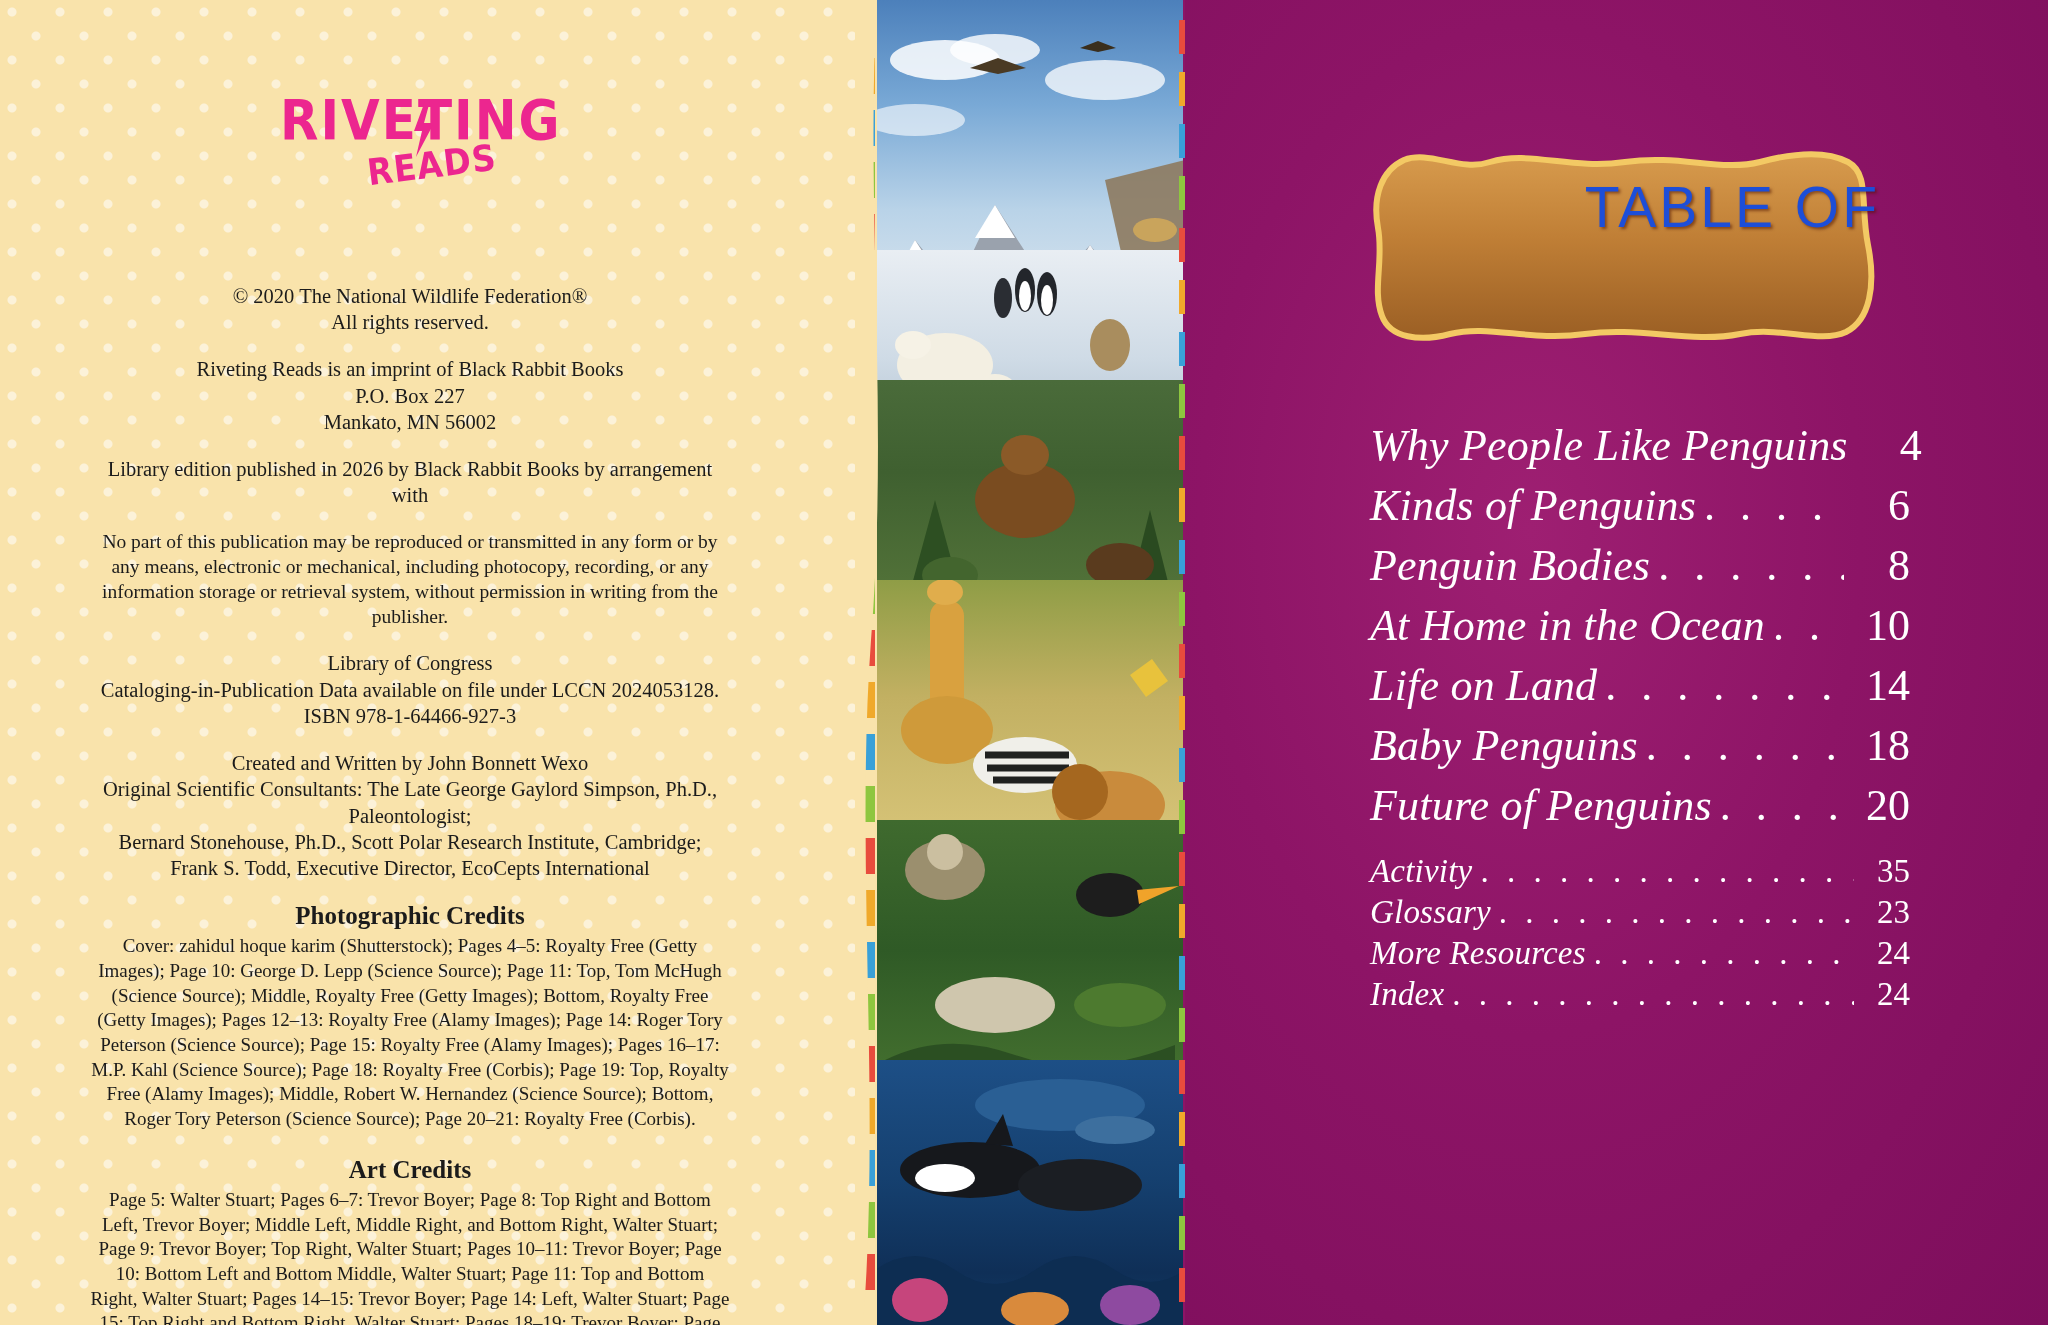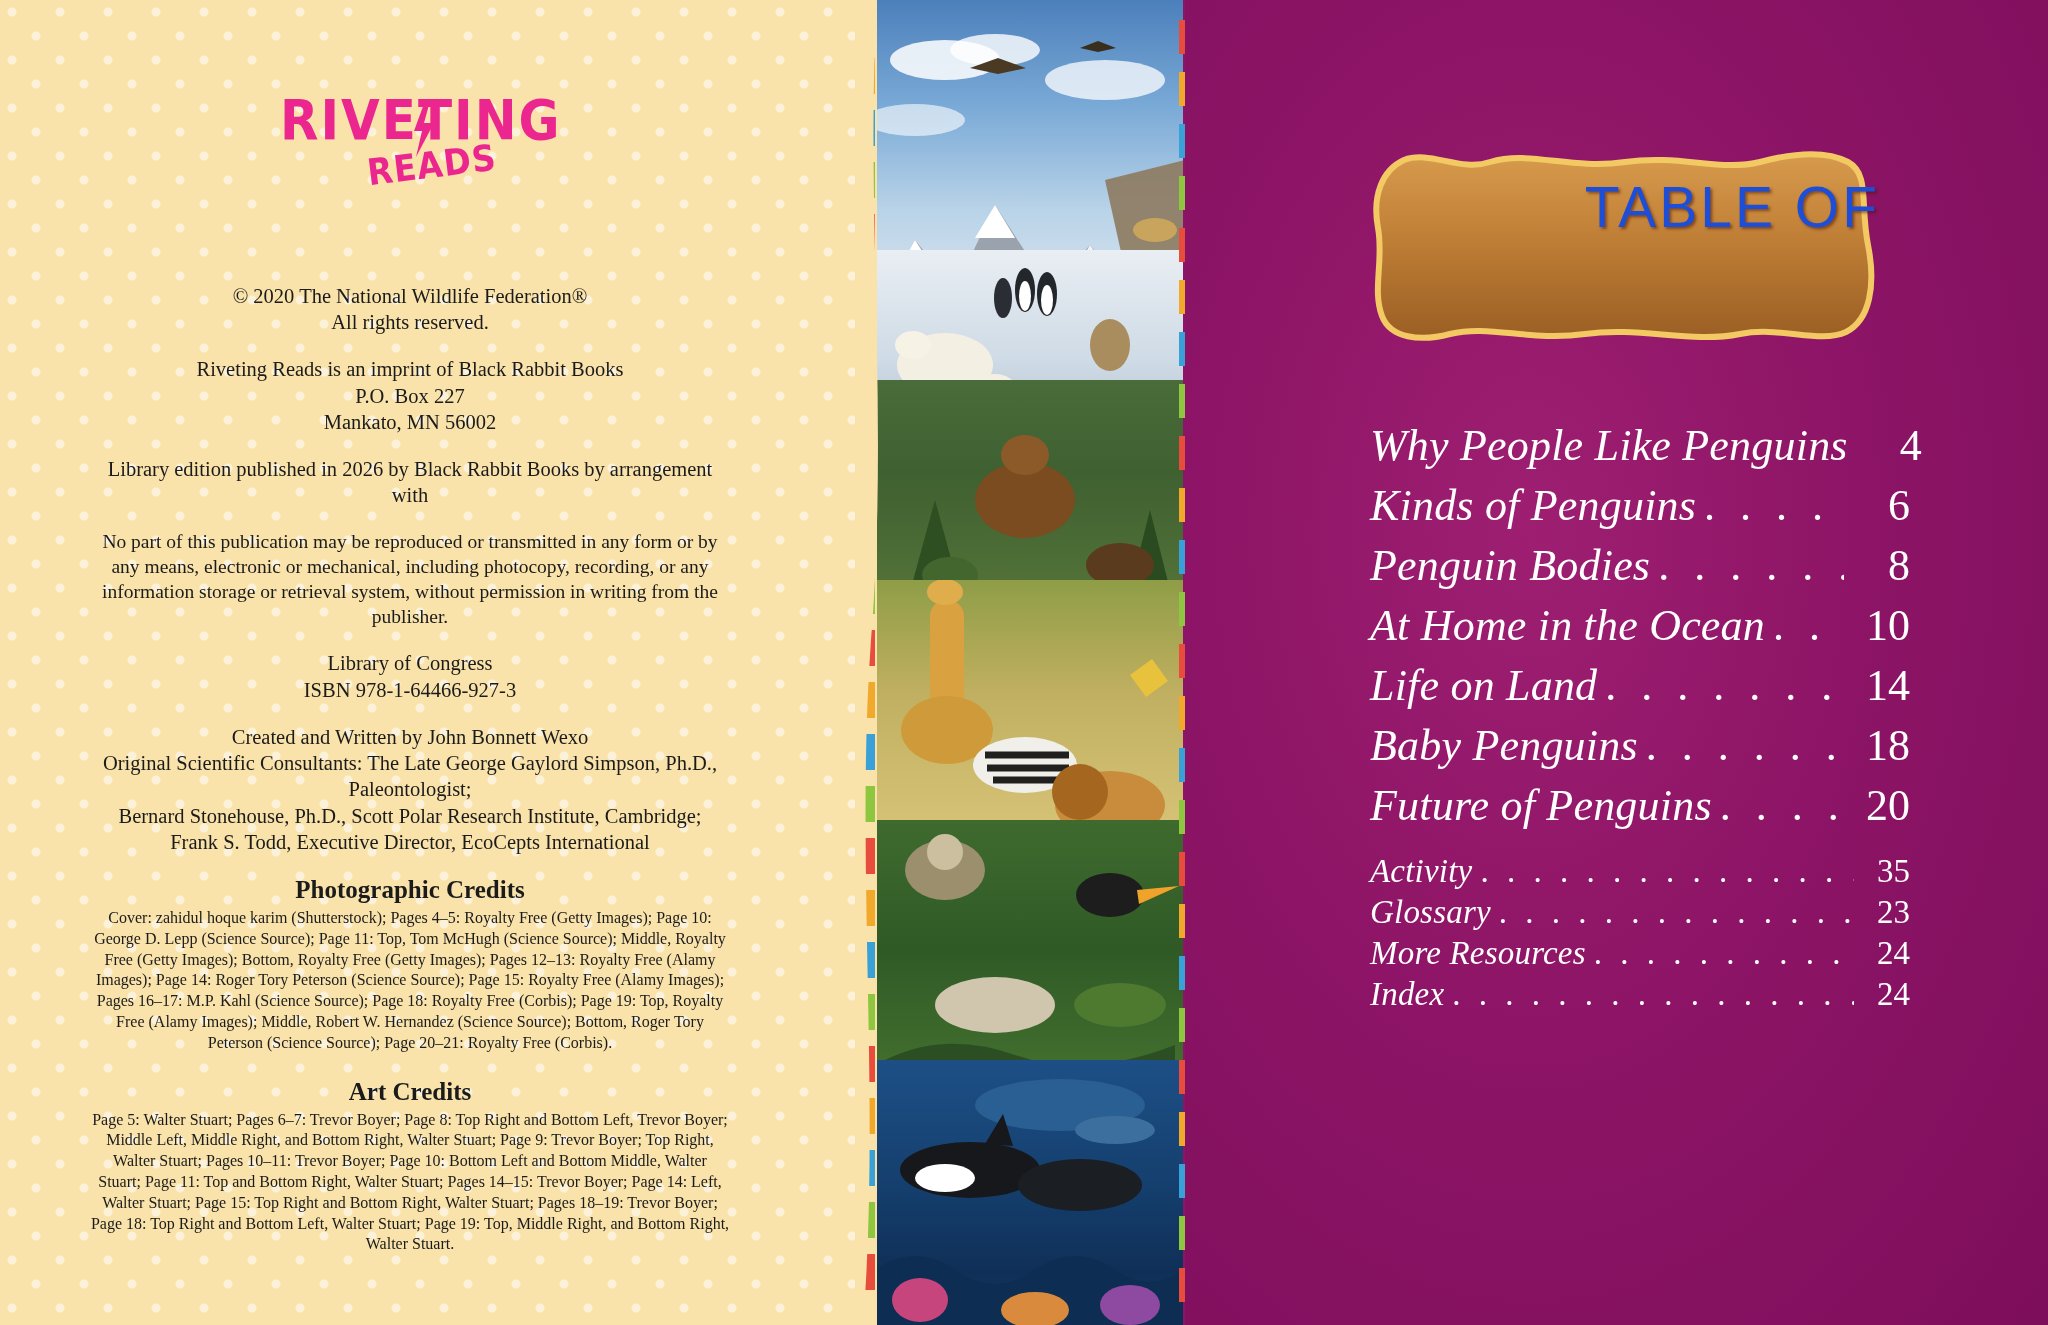--- a/index.html
+++ b/index.html
@@ -84,21 +84,21 @@
   }
   .block.small {
     font-size: 19.5px;
   }
   .credit-head {
     font-weight: bold;
     font-size: 25px;
     margin: 0 0 4px 0;
   }
   .credits {
-    font-size: 16px;
+    font-size: 19px;
     line-height: 1.3;
     text-align: center;
     margin: 0 0 24px 0;
   }
 
   
   .strip {
     position: absolute;
     left: 855px;
     top: 0;
@@ -229,20 +229,21 @@
       </div>
 
       <div class="block">
         <div>Library edition published in 2026 by Black Rabbit Books by arrangement with</div>
       </div>
 
       <div class="block small">No part of this publication may be reproduced or transmitted in any form or by any means, electronic or mechanical, including photocopy, recording, or any information storage or retrieval system, without permission in writing from the publisher.</div>
 
       <div class="block">
         <div>Library of Congress</div>
+        <div>Cataloging-in-Publication Data available on file under LCCN 2024053128.</div>
         <div>ISBN 978-1-64466-927-3</div>
       </div>
 
       <div class="block">
         <div>Created and Written by John Bonnett Wexo</div>
         <div>Original Scientific Consultants: The Late George Gaylord Simpson, Ph.D., Paleontologist;</div>
         <div>Bernard Stonehouse, Ph.D., Scott Polar Research Institute, Cambridge;</div>
         <div>Frank S. Todd, Executive Director, EcoCepts International</div>
       </div>
 

